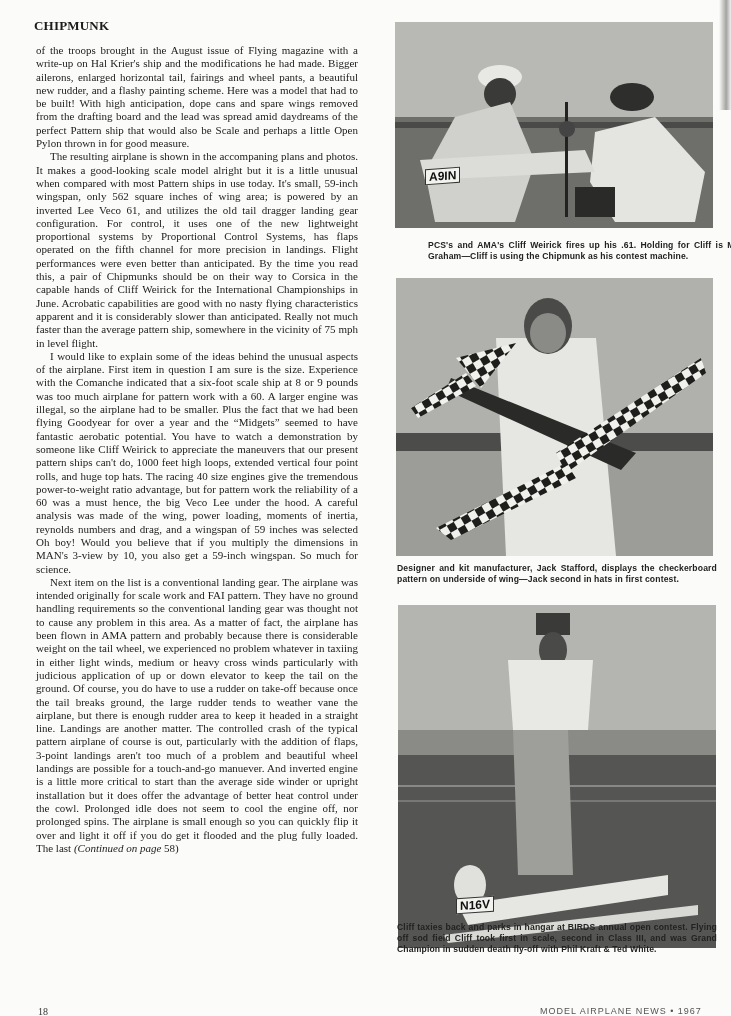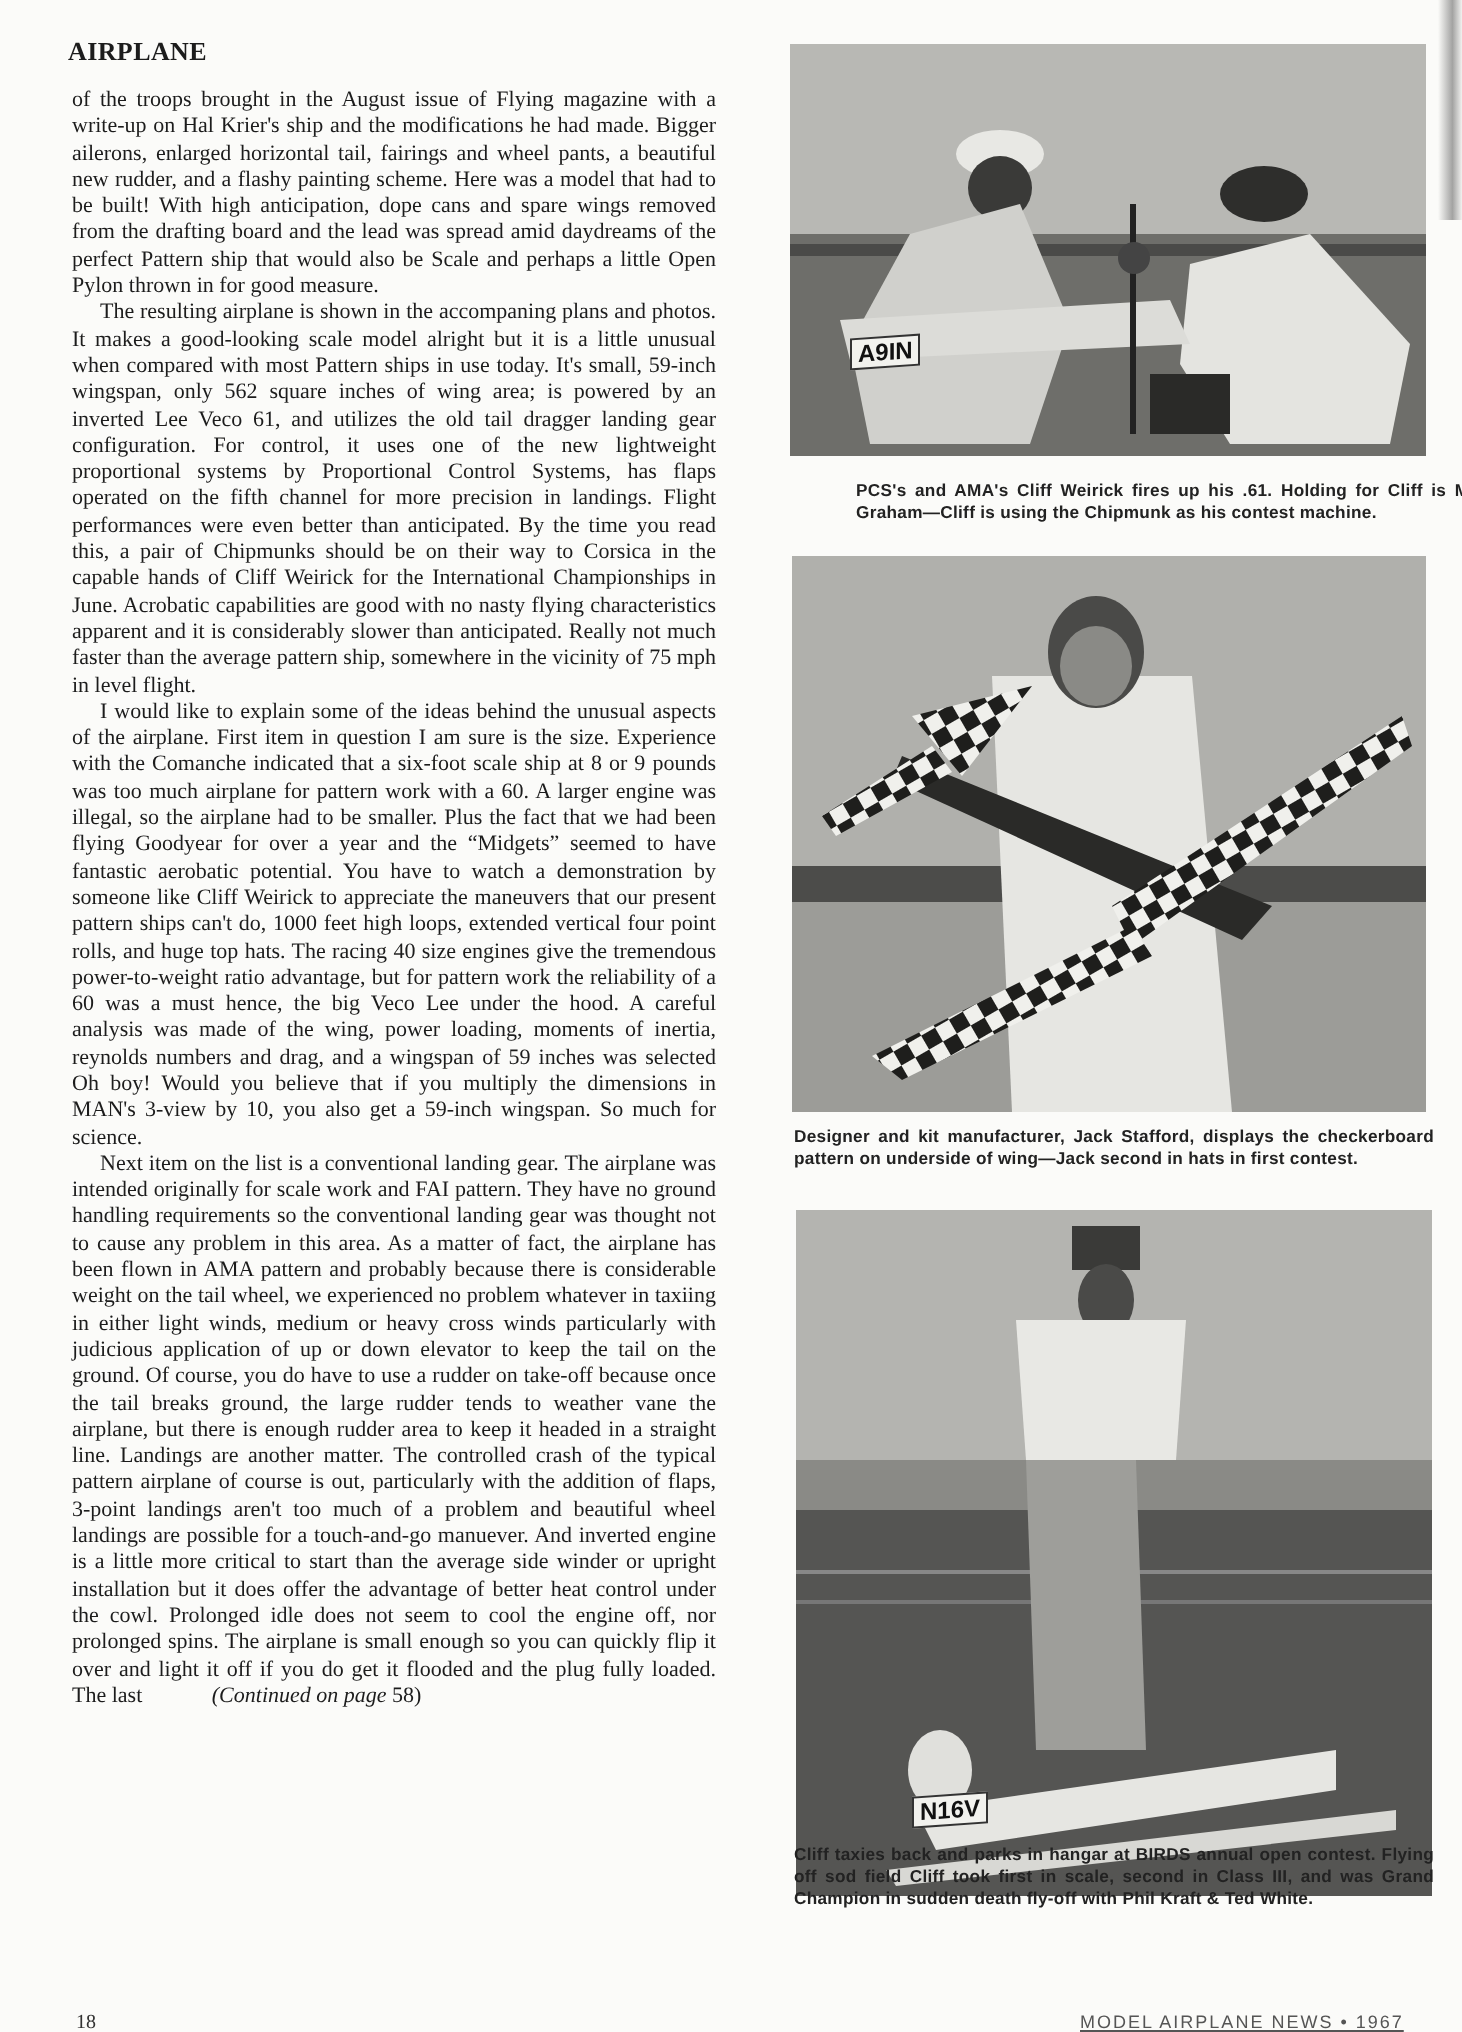--- a/index.html
+++ b/index.html
@@ -13,28 +13,28 @@
     font-family: "Liberation Serif", serif; font-weight: bold;
     font-size: 13px; letter-spacing: 0.2px;
   }
   .body-column {
     position: absolute; left: 36px; top: 44px; width: 322px;
     font-family: "Liberation Serif", serif; font-size: 11px; line-height: 13.3px;
     text-align: justify; hyphens: none;
   }
   .body-column p { margin: 0; text-indent: 14px; }
   .body-column p.first { text-indent: 0; }
-  .continued { font-style: italic; margin-left: 32px; }
+  .continued { font-style: italic; }
   .page-number {
     position: absolute; left: 38px; top: 1006px; font-size: 10px;
     font-family: "Liberation Serif", serif; color: #333;
   }
   .footer-running {
     position: absolute; left: 540px; top: 1006px; font-size: 9px; color: #555;
-    font-family: "Liberation Sans", sans-serif; letter-spacing: 1px; text-decoration: underline;
+    font-family: "Liberation Sans", sans-serif; letter-spacing: 1px;
   }
   .photo {
     position: absolute; overflow: hidden;
     background-color: #9a9a96;
     background-image:
       repeating-linear-gradient(0deg, rgba(255,255,255,0.18) 0 1px, rgba(0,0,0,0.06) 1px 2px),
       repeating-linear-gradient(90deg, rgba(255,255,255,0.15) 0 1px, rgba(0,0,0,0.05) 1px 3px);
   }
   .caption {
     position: absolute; font-family: "Liberation Sans", sans-serif; font-weight: bold;
@@ -46,21 +46,21 @@
     background: linear-gradient(90deg, rgba(120,120,120,0) 0%, rgba(90,90,90,0.55) 60%, rgba(200,200,200,0.2) 100%);
   }
   .tag {
     position: absolute; background: #f2f2ee; color: #111; font-family: "Liberation Sans", sans-serif;
     font-weight: bold; font-size: 12px; padding: 0 3px; border: 1px solid #333; transform: skewY(-4deg);
   }
 </style>
 </head>
 <body>
 
-<div class="page-header">AIRPLANE</div>
+<div class="page-header">CHIPMUNK</div>
 
 <div class="body-column">
   <p class="first">of the troops brought in the August issue of Flying magazine with a write-up on Hal Krier's ship and the modifications he had made. Bigger ailerons, enlarged horizontal tail, fairings and wheel pants, a beautiful new rudder, and a flashy painting scheme. Here was a model that had to be built! With high anticipation, dope cans and spare wings removed from the drafting board and the lead was spread amid daydreams of the perfect Pattern ship that would also be Scale and perhaps a little Open Pylon thrown in for good measure.</p>
   <p>The resulting airplane is shown in the accompaning plans and photos. It makes a good-looking scale model alright but it is a little unusual when compared with most Pattern ships in use today. It's small, 59-inch wingspan, only 562 square inches of wing area; is powered by an inverted Lee Veco 61, and utilizes the old tail dragger landing gear configuration. For control, it uses one of the new lightweight proportional systems by Proportional Control Systems, has flaps operated on the fifth channel for more precision in landings. Flight performances were even better than anticipated. By the time you read this, a pair of Chipmunks should be on their way to Corsica in the capable hands of Cliff Weirick for the International Championships in June. Acrobatic capabilities are good with no nasty flying characteristics apparent and it is considerably slower than anticipated. Really not much faster than the average pattern ship, somewhere in the vicinity of 75 mph in level flight.</p>
   <p>I would like to explain some of the ideas behind the unusual aspects of the airplane. First item in question I am sure is the size. Experience with the Comanche indicated that a six-foot scale ship at 8 or 9 pounds was too much airplane for pattern work with a 60. A larger engine was illegal, so the airplane had to be smaller. Plus the fact that we had been flying Goodyear for over a year and the “Midgets” seemed to have fantastic aerobatic potential. You have to watch a demonstration by someone like Cliff Weirick to appreciate the maneuvers that our present pattern ships can't do, 1000 feet high loops, extended vertical four point rolls, and huge top hats. The racing 40 size engines give the tremendous power-to-weight ratio advantage, but for pattern work the reliability of a 60 was a must hence, the big Veco Lee under the hood. A careful analysis was made of the wing, power loading, moments of inertia, reynolds numbers and drag, and a wingspan of 59 inches was selected Oh boy! Would you believe that if you multiply the dimensions in MAN's 3-view by 10, you also get a 59-inch wingspan. So much for science.</p>
   <p><span>Next item on the list is a conventional landing gear. The airplane was intended originally for scale work and FAI pattern. They have no ground handling requirements so the conventional landing gear was thought not to cause any problem in this area. As a matter of fact, the airplane has been flown in AMA pattern and probably because there is considerable weight on the tail wheel, we experienced no problem whatever in taxiing in either light winds, medium or heavy cross winds particularly with judicious application of up or down elevator to keep the tail on the ground. Of course, you do have to use a rudder on take-off because once the tail breaks ground, the large rudder tends to weather vane the airplane, but there is enough rudder area to keep it headed in a straight line. Landings are another matter. The controlled crash of the typical pattern airplane of course is out, particularly with the addition of flaps, 3-point landings aren't too much of a problem and beautiful wheel landings are possible for a touch-and-go manuever. And inverted engine is a little more critical to start than the average side winder or upright installation but it does offer the advantage of better heat control under the cowl. Prolonged idle does not seem to cool the engine off, nor prolonged spins. The airplane is small enough so you can quickly flip it over and light it off if you do get it flooded and the plug fully loaded. The last</span> <span class="continued">(Continued on page</span> <span>58)</span></p>
 </div>
 
 <div class="photo" style="left:395px; top:22px; width:318px; height:206px;">
   <svg width="318" height="206">

